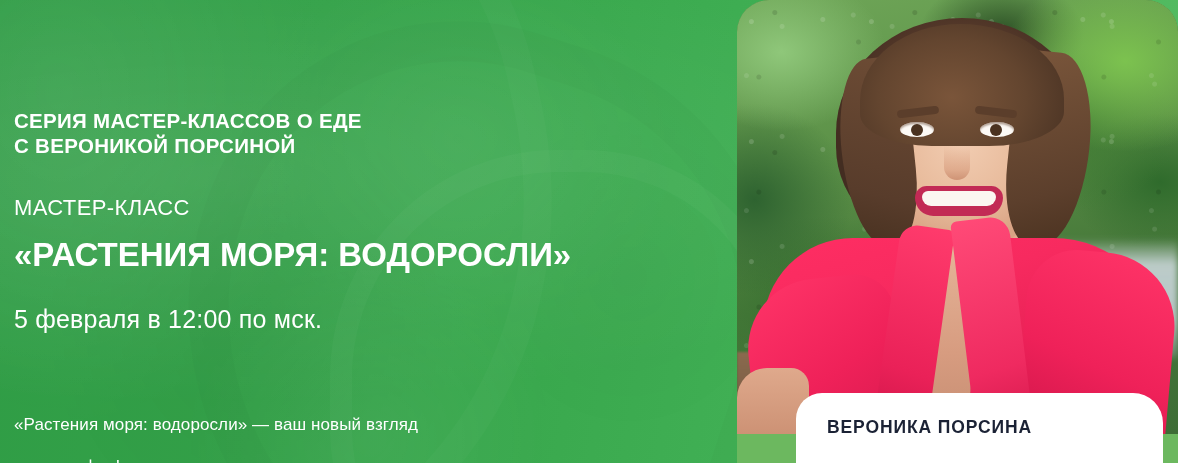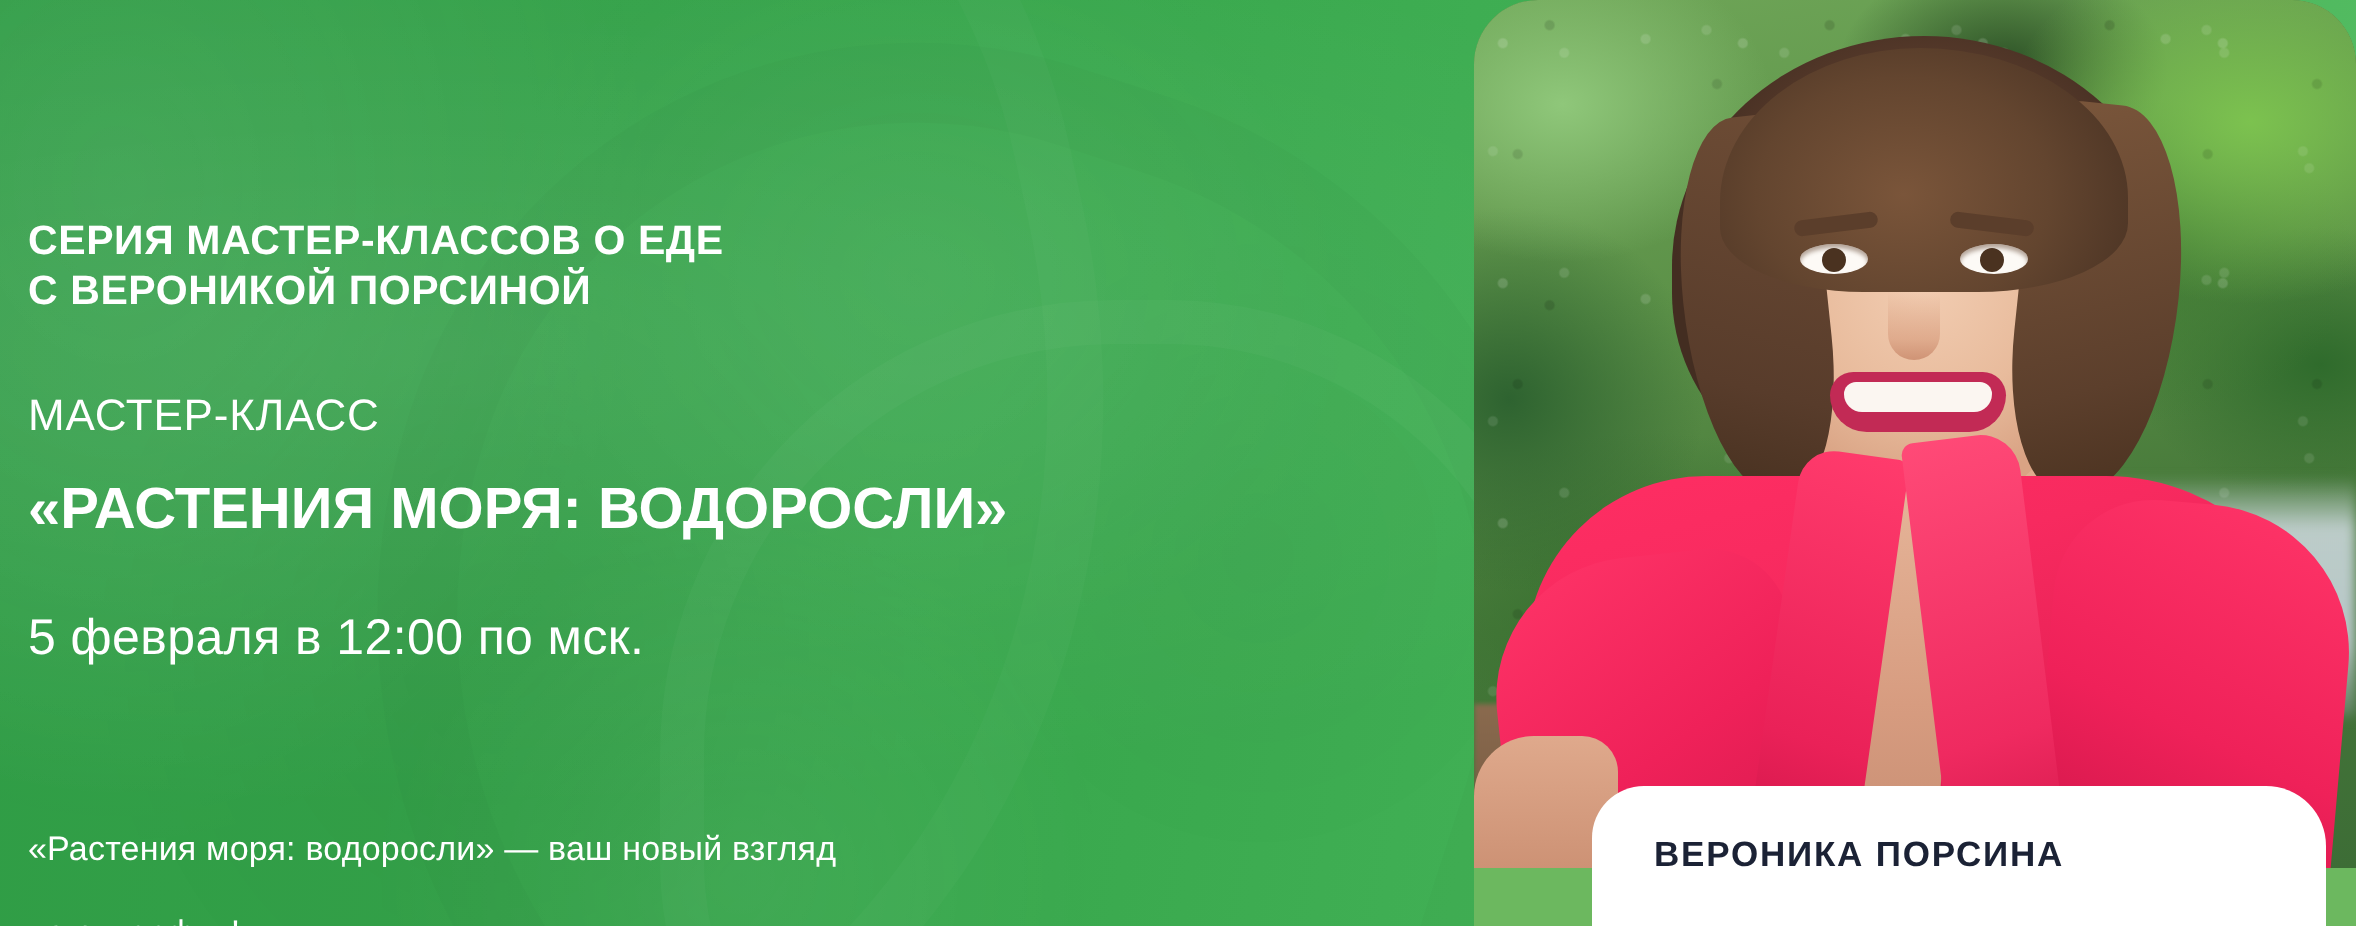--- a/index.html
+++ b/index.html
@@ -94,21 +94,21 @@
     font-size: 22px;
     font-weight: 400;
     letter-spacing: 0.4px;
     line-height: 30px;
   }
 
   .main-title {
     position: absolute;
     top: 235px;
     left: 0;
-    font-size: 29px;
+    font-size: 33px;
     font-weight: bold;
     letter-spacing: 0px;
     line-height: 40px;
     white-space: nowrap;
   }
 
   .date-line {
     position: absolute;
     top: 303px;
     left: 0;

